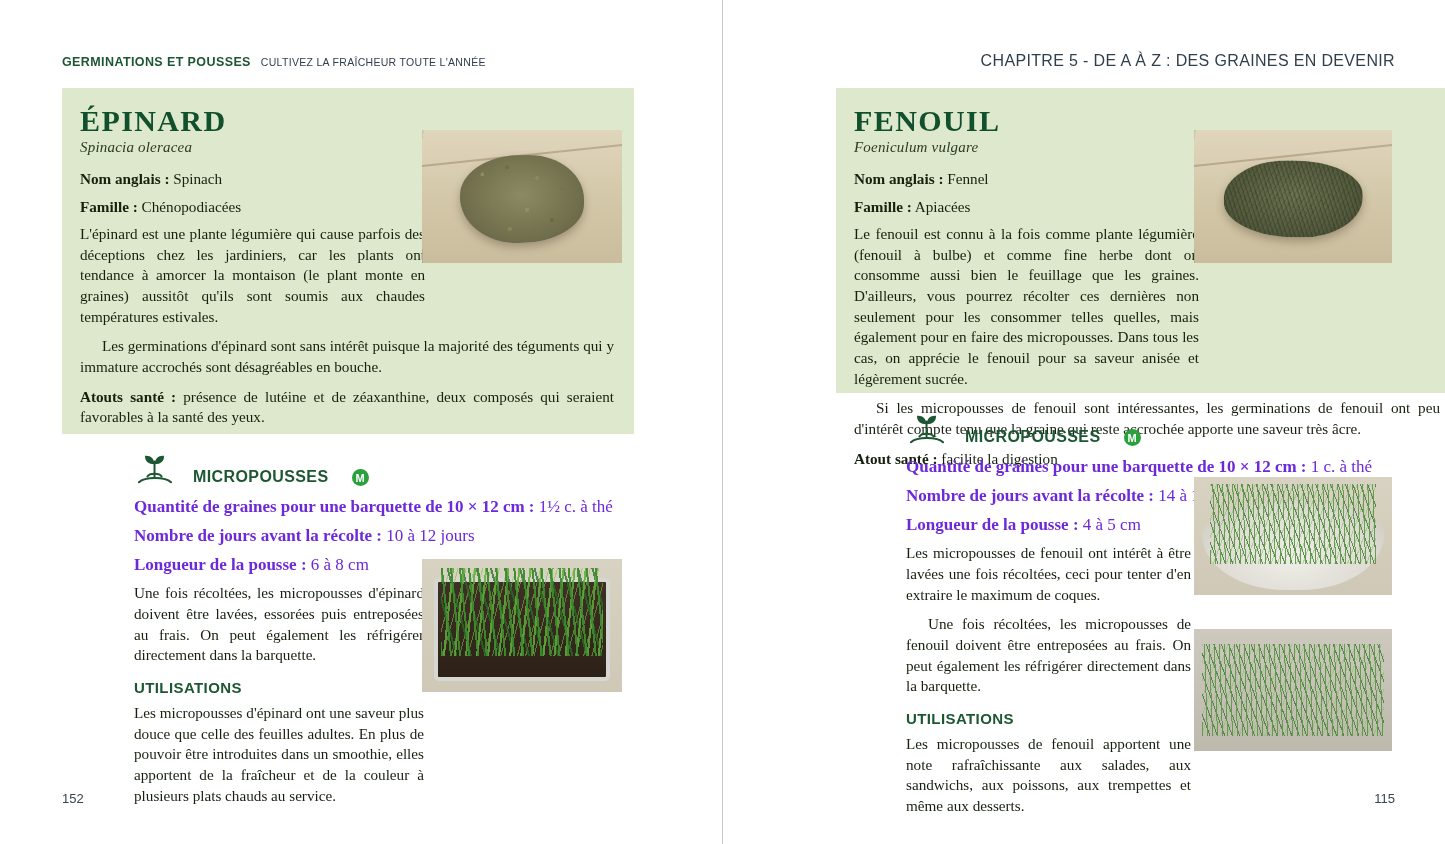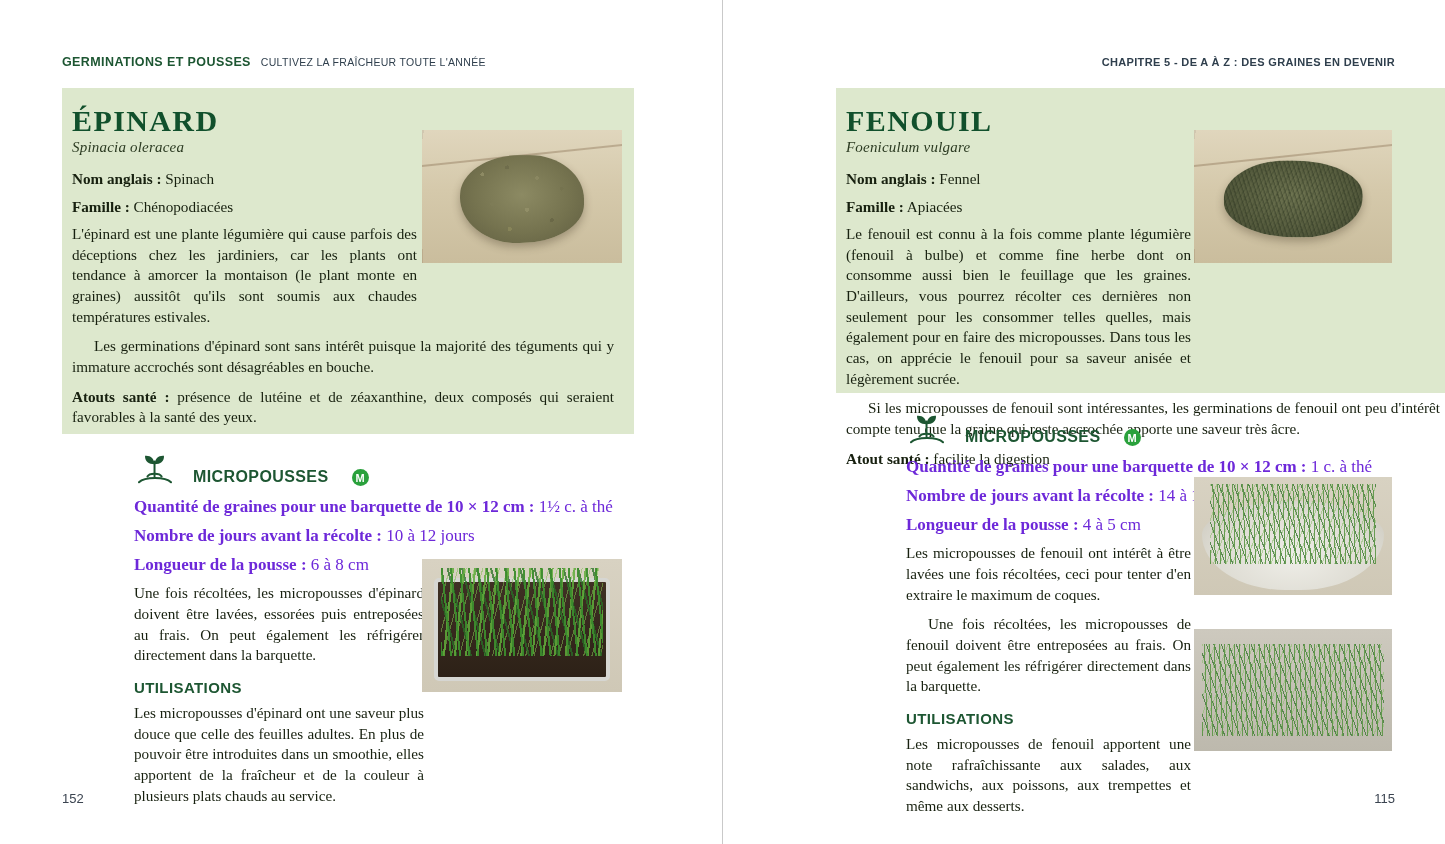--- a/index.html
+++ b/index.html
@@ -46,34 +46,34 @@
     letter-spacing: 0.4px;
     color: #1d5632;
   }
   .runhead .light {
     font-size: 10.5px;
     letter-spacing: 0.3px;
     color: #2f3f4d;
     margin-left: 10px;
   }
   .runhead .chap {
-    font-size: 11px;
+    font-size: 16px;
     letter-spacing: 0.35px;
     color: #2f3f4d;
-    font-weight: bold;
+    font-weight: normal;
   }
 
   
   .panel {
     position: absolute;
     background: #dde8cd;
   }
   .panel.left  { left: 50px;  top: 88px; width: 572px; height: 346px; }
 
-  .panel-inner { padding: 18px 20px 14px 10px; position: relative; height: 100%; }
+  .panel-inner { padding: 18px 20px 14px 18px; position: relative; height: 100%; }
 
   h1.title {
     margin: 0;
     font-family: "Liberation Serif", serif;
     font-size: 30px;
     font-weight: bold;
     letter-spacing: 1.4px;
     color: #11502c;
     line-height: 1.0;
   }

